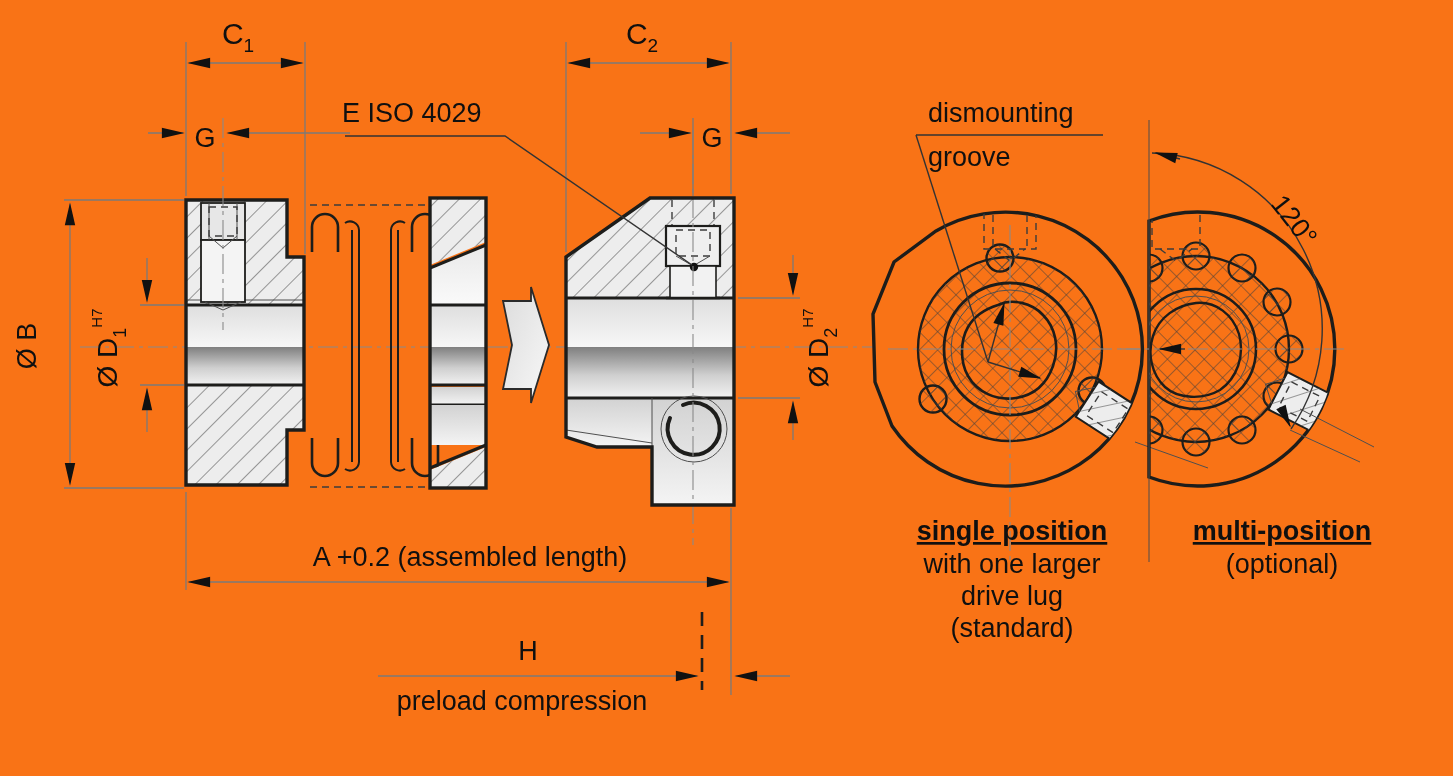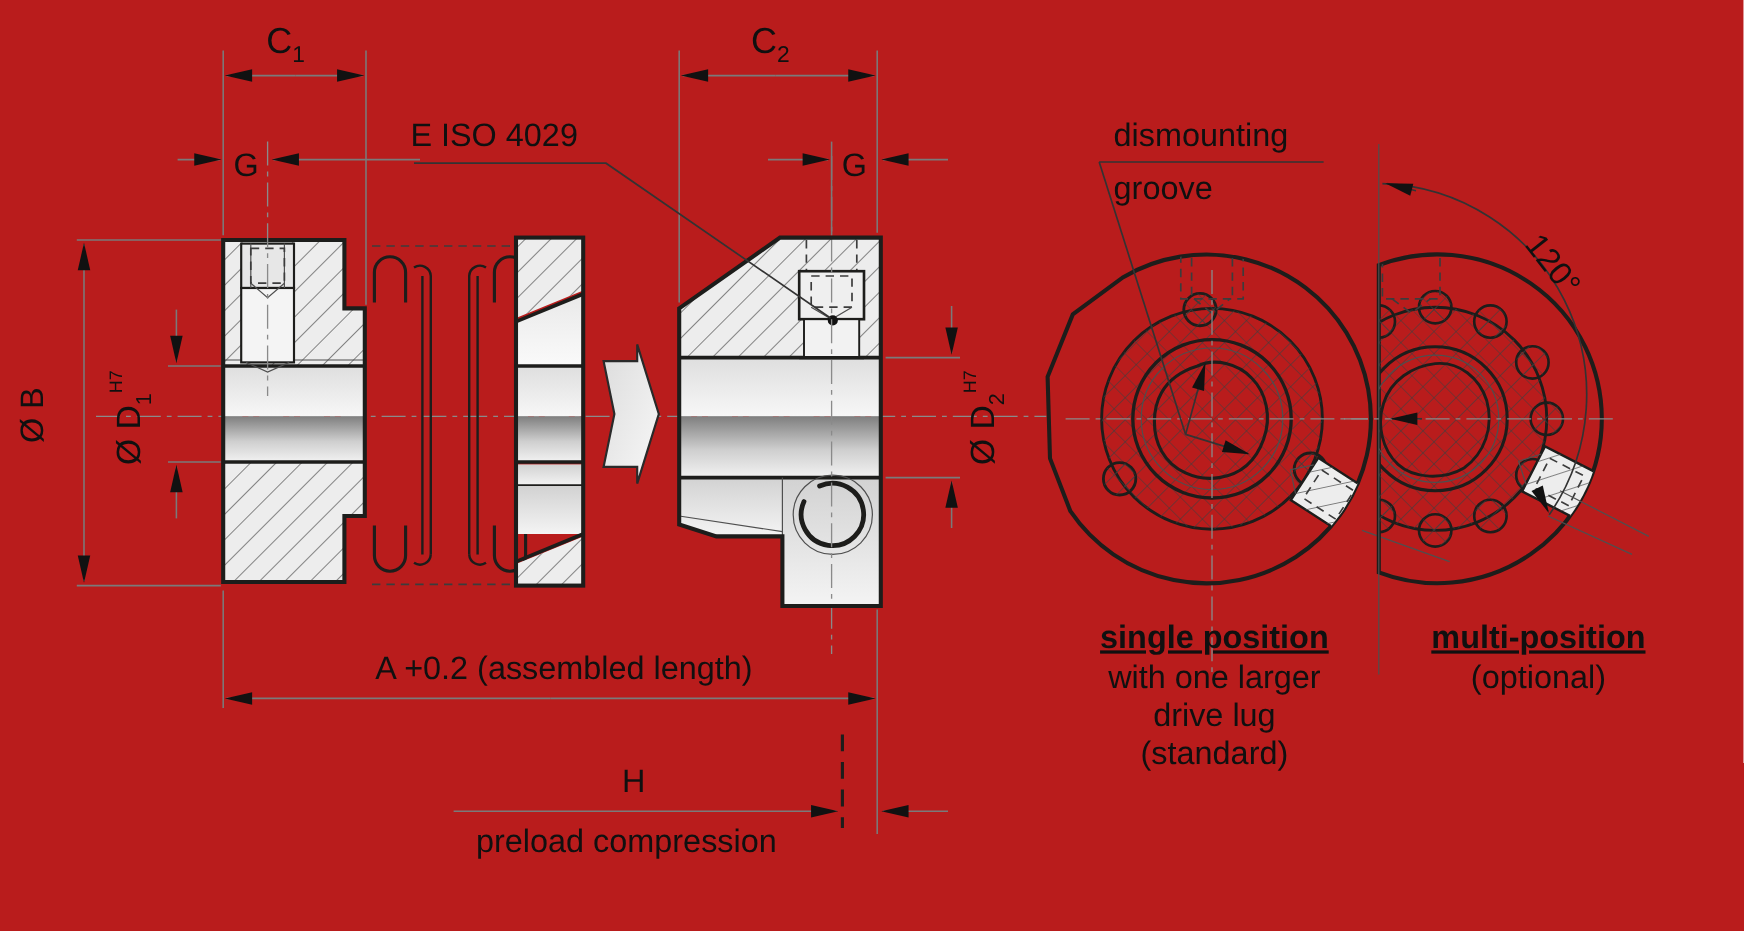--- a/index.html
+++ b/index.html
@@ -1,16 +1,16 @@
 <!DOCTYPE html>
 <html><head>
 <meta charset="utf-8">
 <style>
   html,body{margin:0;padding:0;background:#ffffff;}
-  #stage{position:relative;width:1453px;height:776px;background:#b91c1c;overflow:hidden;}
+  #stage{position:relative;width:1453px;height:776px;background:#f97316;overflow:hidden;}
   svg{display:block;}
   .t{font-family:"Liberation Sans",sans-serif;font-size:27px;fill:#101010;}
   .tb{font-weight:bold;}
   .tu{text-decoration:underline;}
   .ol{stroke:#1d1d1b;fill:none;stroke-linejoin:miter;}
   .dim{stroke:#7a7a7a;stroke-width:1.3;fill:none;}
   .lead{stroke:#333;stroke-width:1.4;fill:none;}
   .cl{stroke:#8a8a8a;stroke-width:1.1;fill:none;stroke-dasharray:20 5 4 5;}
   .hid{stroke:#3c3c3c;stroke-width:1.4;fill:none;stroke-dasharray:7 5;}
   .thin{stroke:#4f4f4f;stroke-width:1;fill:none;}

